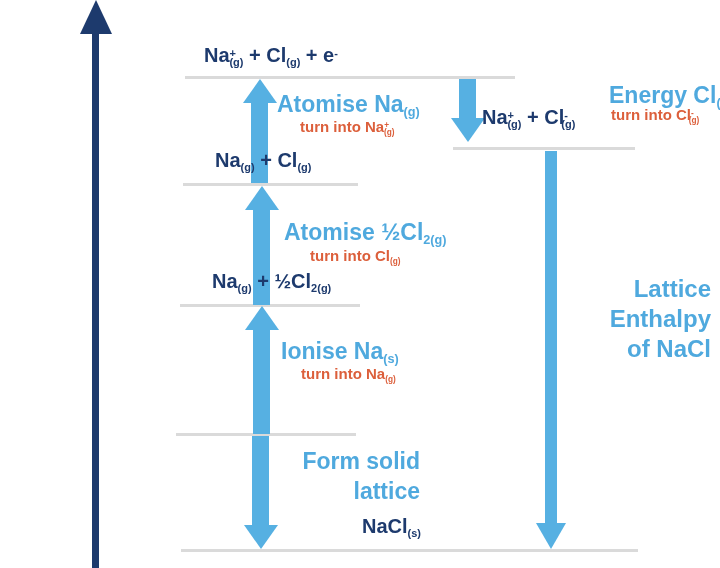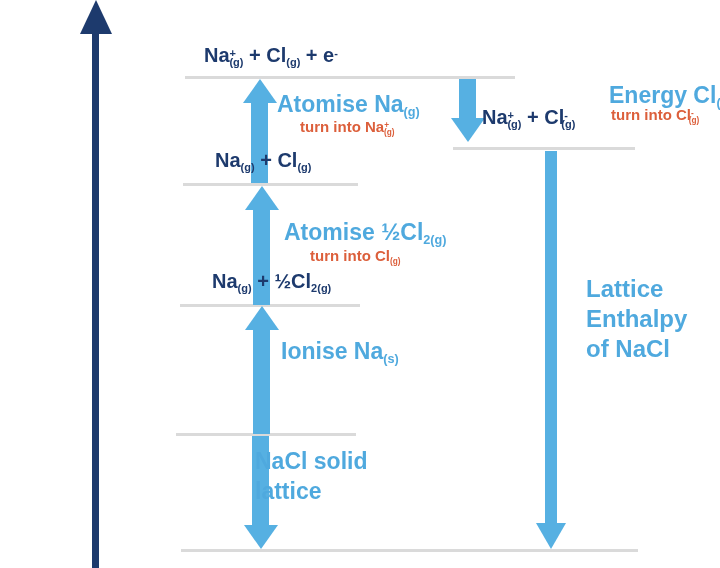--- a/index.html
+++ b/index.html
@@ -23,21 +23,21 @@
     border-bottom:24px solid var(--blue,#56b0e2);top:0;left:0;}
   .head.down{border-left:17px solid transparent;border-right:17px solid transparent;
     border-top:24px solid var(--blue,#56b0e2);bottom:0;left:0;}
   .head.down.narrow{border-left:15px solid transparent;border-right:15px solid transparent;
     border-top:26px solid var(--blue,#56b0e2);}
   
   .formula{position:absolute;color:var(--navy,#1d3a6d);font-size:20px;line-height:1.1;
     white-space:nowrap;z-index:3;}
   .steplabel{position:absolute;color:var(--bluetext,#4fa9de);font-size:23px;line-height:1.1;
     white-space:nowrap;z-index:3;}
-  .steplabel.multi{white-space:pre-line;text-align:left;line-height:30px;}
+  .steplabel.multi{white-space:pre-line;text-align:right;line-height:30px;}
   .turninto{position:absolute;color:var(--orange,#dc5f3b);font-size:15px;line-height:1.1;
     white-space:nowrap;z-index:3;}
   .sup{font-size:0.55em;vertical-align:0.5em;}
   .sub{font-size:0.55em;vertical-align:-0.35em;}
   .subtuck{font-size:0.55em;vertical-align:-0.35em;margin-left:-0.6em;}
 </style>
 </head>
 <body>
 
 <div class="diagram">
@@ -74,30 +74,32 @@
   </div>
   <div class="arrow" style="left:536px;top:151px;width:30px;height:398px;">
     <div class="stem" style="left:9px;top:0;width:12px;height:376px;"></div>
     <div class="head down narrow"></div>
   </div>
 
   <div class="formula" style="left:204px;top:44px;"><span>Na</span><span class="sup">+</span><span class="subtuck">(g)</span><span> + Cl</span><span class="sub">(g)</span><span> + e</span><span class="sup">-</span></div>
   <div class="formula" style="left:199px;top:149px;margin-left:16px;"><span>Na</span><span class="sub">(g)</span><span> + Cl</span><span class="sub">(g)</span></div>
   <div class="formula" style="left:193px;top:270px;margin-left:19px;"><span>Na</span><span class="sub">(g)</span><span> + ½Cl</span><span class="sub">2(g)</span></div>
   <div class="formula" style="left:482px;top:106px;"><span>Na</span><span class="sup">+</span><span class="subtuck">(g)</span><span> + Cl</span><span class="sup">-</span><span class="subtuck">(g)</span></div>
+  <div class="formula" style="left:362px;top:515px;"><span>NaCl</span><span class="sub">(s)</span></div>
 
   <div class="steplabel" style="left:277px;top:92px;"><span>Atomise Na</span><span class="sub">(g)</span></div>
   <div class="turninto" style="left:300px;top:119px;"><span>turn into Na</span><span class="sup">+</span><span class="subtuck">(g)</span></div>
 
   <div class="steplabel" style="left:284px;top:220px;"><span>Atomise ½Cl</span><span class="sub">2(g)</span></div>
   <div class="turninto" style="left:310px;top:248px;"><span>turn into Cl</span><span class="sub">(g)</span></div>
 
   <div class="steplabel" style="left:281px;top:339px;"><span>Ionise Na</span><span class="sub">(s)</span></div>
+  <div class="turninto" style="left:301px;top:366px;"><span>turn into Na</span><span class="sub">(g)</span></div>
 
-  <div class="steplabel multi" style="left:255px;top:446px;width:165px;">NaCl solid
+  <div class="steplabel multi" style="left:255px;top:446px;width:165px;">Form solid
 lattice</div>
 
   <div class="steplabel" style="left:609px;top:83px;"><span>Energy Cl</span><span class="sub">(g)</span></div>
   <div class="turninto" style="left:611px;top:107px;"><span>turn into Cl</span><span class="sup">-</span><span class="subtuck">(g)</span></div>
 
   <div class="steplabel multi" style="left:586px;top:274px;width:125px;font-size:24px;">Lattice
 Enthalpy
 of NaCl</div>
 
 </div>

